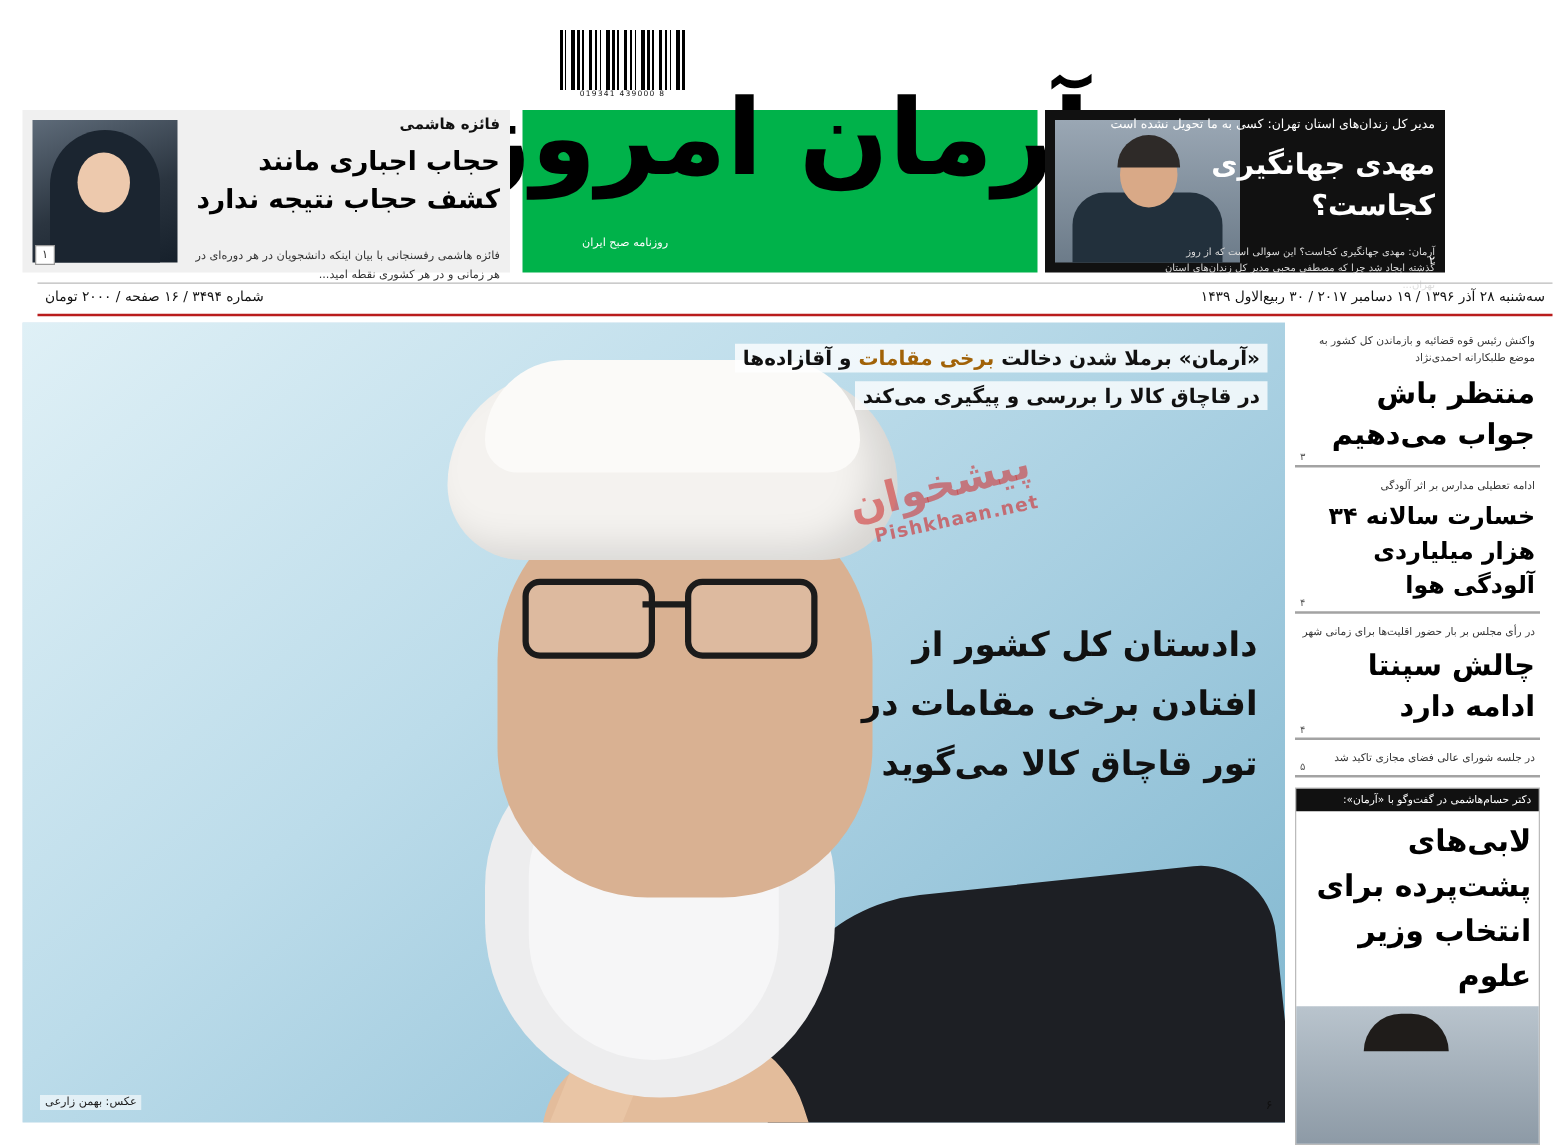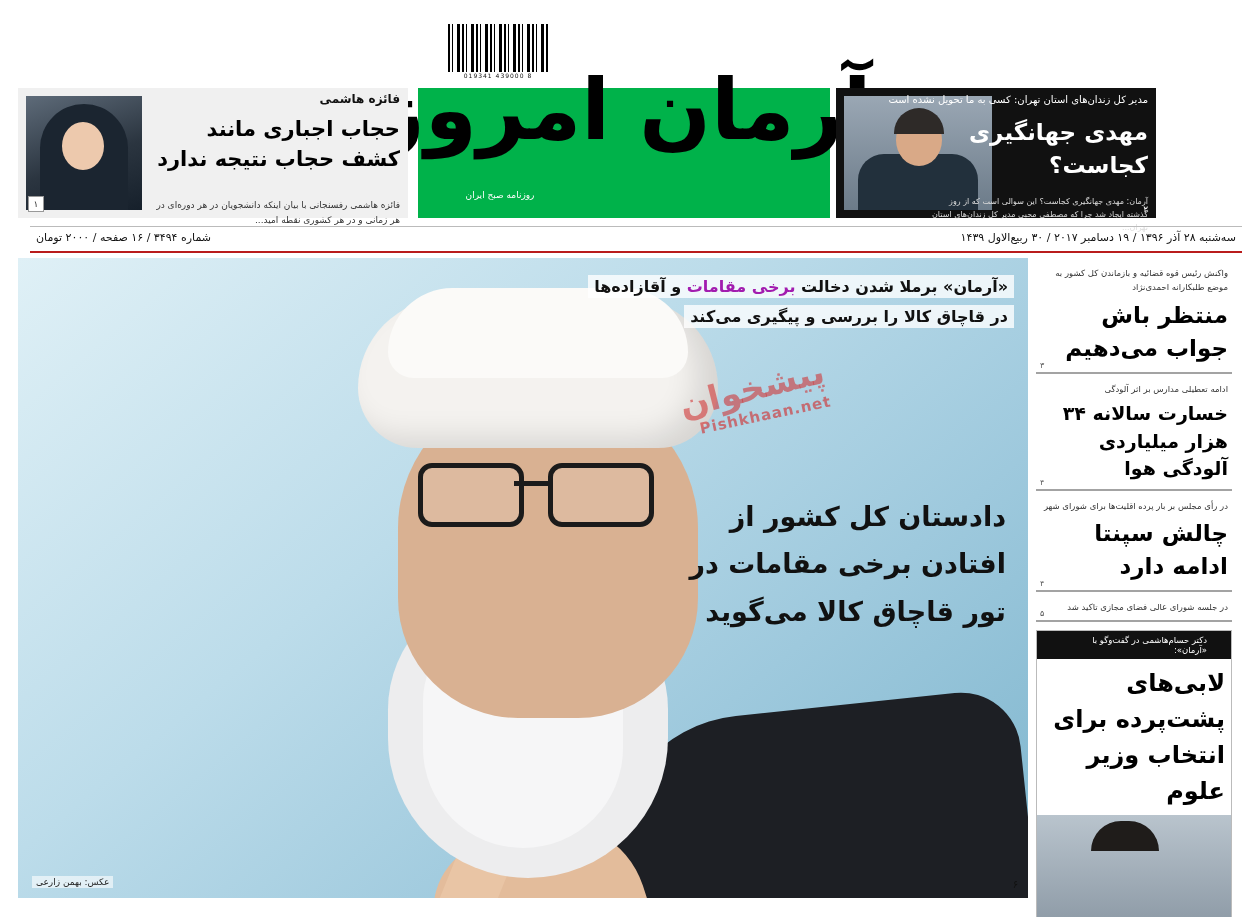--- a/index.html
+++ b/index.html
@@ -72,42 +72,42 @@
   .glasses{position:absolute;left:230px;top:175px;width:240px;height:56px;}
   .glasses .lens{position:absolute;top:0;width:96px;height:54px;border:5px solid #1b1b1b;border-radius:14px;background:rgba(255,255,255,.12);}
   .glasses .l1{left:0;} .glasses .l2{left:130px;}
   .glasses .bridge{position:absolute;left:96px;top:18px;width:38px;height:5px;background:#1b1b1b;}
   .robe{position:absolute;left:420px;top:420px;width:420px;height:240px;background:#1d1f24;border-radius:140px 60px 0 0;transform:rotate(-6deg);}
   .hand{position:absolute;left:250px;top:540px;width:210px;height:180px;background:#e3bc9b;border-radius:70px 90px 40px 60px;transform:rotate(-18deg);}
   .finger{position:absolute;left:268px;top:500px;width:54px;height:150px;background:#e9c5a5;border-radius:30px;transform:rotate(22deg);}
 
   .overlay-kicker{position:absolute;right:14px;top:14px;width:600px;text-align:right;
     font-size:16px;font-weight:bold;line-height:1.85;color:#111;direction:rtl;}
-  .overlay-kicker .hl{color:#a21caf;}
+  .overlay-kicker .hl{color:#a16207;}
   .overlay-kicker span.k{background:rgba(255,255,255,.78);padding:2px 6px;}
   .maintitle{position:absolute;right:20px;top:90px;width:580px;text-align:right;
     font-size:96px;font-weight:bold;color:#111;line-height:1;direction:rtl;}
   .mainlede{position:absolute;right:22px;top:235px;width:320px;text-align:right;
     font-size:27px;font-weight:bold;line-height:1.75;color:#111;direction:rtl;}
   .watermark{position:absolute;right:200px;top:110px;transform:rotate(-14deg);
     font-size:34px;font-weight:bold;color:rgba(210,40,40,.55);direction:rtl;}
   .watermark small{display:block;font-size:15px;color:rgba(210,40,40,.6);letter-spacing:1px;transform:rotate(2deg);}
   .photo-credit{position:absolute;left:14px;bottom:10px;font-size:9px;color:#1b1b1b;background:rgba(255,255,255,.6);padding:1px 4px;}
   .main-pagenum{position:absolute;right:10px;bottom:8px;font-size:10px;color:#111;}
 
   
   .side{position:absolute;left:1036px;top:258px;width:196px;height:640px;}
   .side .kicker{font-size:8.5px;line-height:1.7;color:#333;text-align:right;direction:rtl;}
   .side .hl{font-size:23px;font-weight:bold;line-height:1.45;color:#000;text-align:right;direction:rtl;margin-top:4px;}
   .side .hl.small{font-size:19px;}
   .side .item{padding:8px 4px 6px 4px;border-bottom:2px solid #a3a3a3;position:relative;}
   .side .item:last-of-type{border-bottom:none;}
   .side .pg{position:absolute;left:4px;bottom:2px;font-size:8px;color:#555;}
   .side .promo{margin-top:8px;border:1px solid #bbb;}
-  .side .promo .ptop{background:#111;color:#fff;font-size:8.5px;padding:4px 24px;text-align:right;direction:rtl;}
+  .side .promo .ptop{background:#111;color:#fff;font-size:8.5px;padding:4px 6px;text-align:right;direction:rtl;}
   .side .promo .phl{font-size:24px;font-weight:bold;line-height:1.5;padding:6px;text-align:right;direction:rtl;color:#000;}
   .side .promo .pimg{height:110px;background:linear-gradient(180deg,#b9c4cd,#8d9aa6);position:relative;overflow:hidden;}
   .side .promo .pimg .hair{position:absolute;left:54px;top:6px;width:68px;height:30px;border-radius:34px 34px 0 0;background:#1f1c1a;}
 </style>
 </head>
 <body>
 
 <div class="page">
 
   <div class="masthead">
@@ -192,21 +192,21 @@
       <div class="pg">۳</div>
     </div>
 
     <div class="item">
       <div class="kicker">ادامه تعطیلی مدارس بر اثر آلودگی</div>
       <div class="hl small">خسارت سالانه ۳۴ هزار میلیاردی آلودگی هوا</div>
       <div class="pg">۴</div>
     </div>
 
     <div class="item">
-      <div class="kicker">در رأی مجلس بر بار پرده اقلیت‌ها برای شورای شهر</div>
+      <div class="kicker">در رأی مجلس بر بار حضور اقلیت‌ها برای زمانی شهر</div>
       <div class="hl">چالش سپنتا ادامه دارد</div>
       <div class="pg">۴</div>
     </div>
 
     <div class="item">
       <div class="kicker">در جلسه شورای عالی فضای مجازی تاکید شد</div>
       <div class="pg">۵</div>
     </div>
 
 

